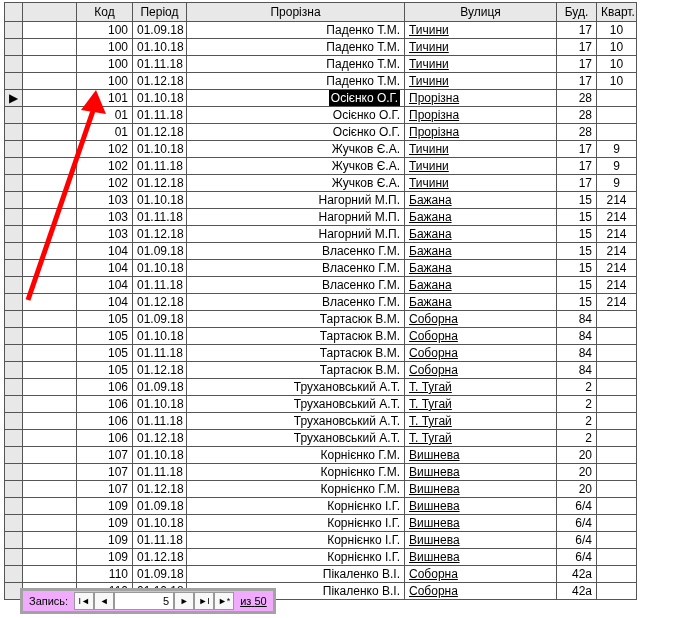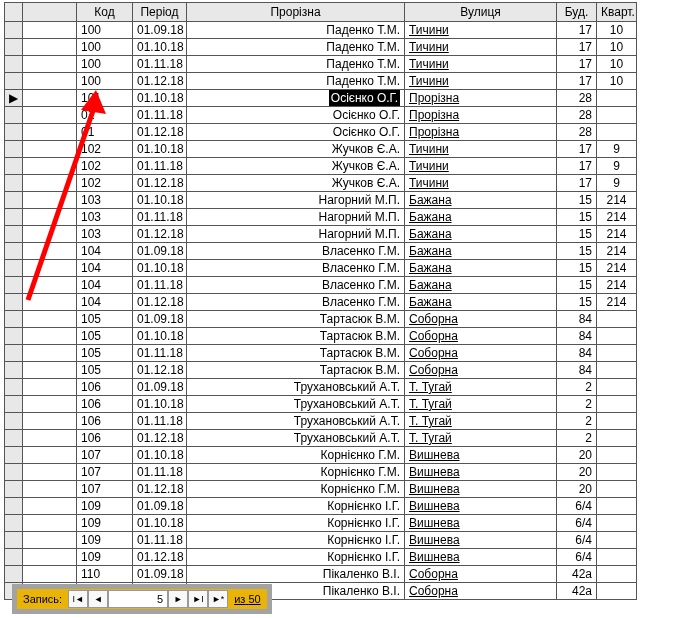--- a/index.html
+++ b/index.html
@@ -36,43 +36,43 @@
     text-align: center;
     height: 18px;
   }
   .rowhead {
     width: 18px;
     background: #e8e8e8;
     text-align: center;
     padding: 0;
   }
   .col-blank { width: 54px; }
-  .col-code  { width: 56px; text-align: left; padding-right: 6px; margin-top: 32px;}
+  .col-code  { width: 56px; text-align: right; padding-right: 6px; margin-top: 32px;}
   .col-period{ width: 54px; text-align: right;}
   .col-abon  { width: 218px; text-align: right;}
   .col-street{ width: 152px; text-align: left; text-decoration: underline;}
   .col-bud   { width: 40px; text-align: right;}
   .col-kvart { width: 40px; text-align: center;}
   .selected-cell {
     background: #000;
     color: #fff;
     padding: 0 2px;
     display: inline-block;
   }
   
   .nav {
     position: absolute;
-    left: 12px;
+    left: 20px;
     bottom: 4px;
     height: 20px;
     display: flex;
     align-items: center;
     font-size: 11px;
-    background: #eab308;
-    border: 5px solid #a3a3a3;
+    background: #f0abfc;
+    border: 3px solid #a3a3a3;
     padding: 0;
   }
   .nav .label { padding: 0 6px; }
   .nav button {
     width: 20px;
     height: 18px;
     border: 1px solid #999;
     background: #f8f8f8;
     padding: 0;
     margin: 0;

